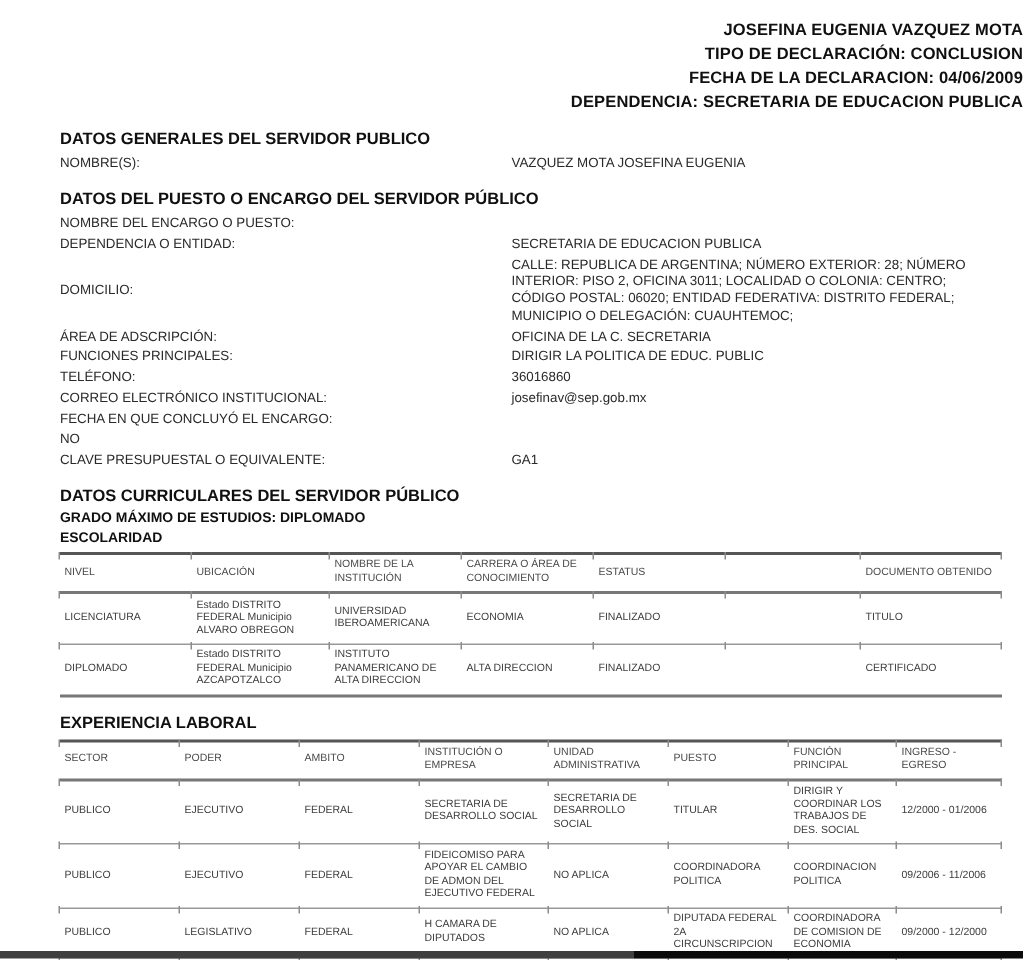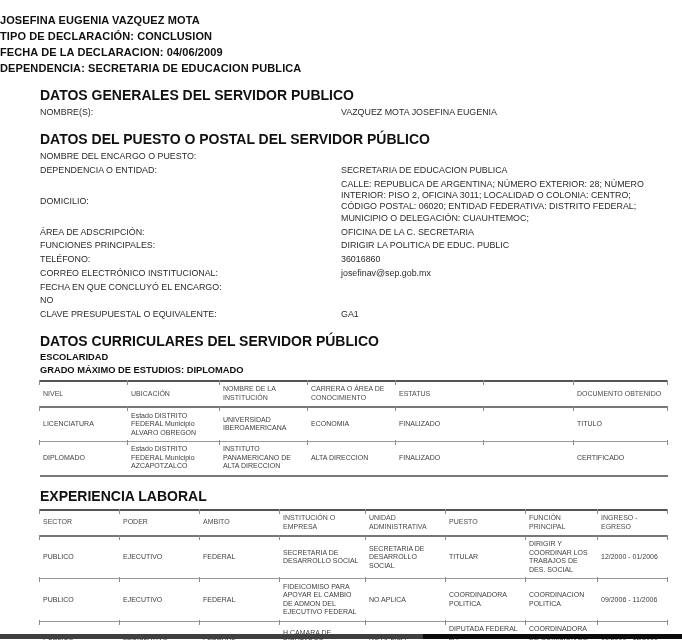--- a/index.html
+++ b/index.html
@@ -1,24 +1,24 @@
 <!DOCTYPE html>
 <html><head>
 <meta charset="utf-8">
 <style>
   html,body{margin:0;padding:0;background:#fff;}
   .page{
     position:relative;width:682px;height:640px;box-sizing:border-box;
     padding:12px 14px 0 40px;background:#fff;overflow:hidden;
     font-family:"Liberation Sans","DejaVu Sans",sans-serif;color:#2a2a2a;
   }
-  .doc-header{width:682px;margin-left:-40px;text-align:left;font-weight:700;
+  .doc-header{width:682px;margin-left:-40px;text-align:right;font-weight:700;
     font-size:11px;line-height:16px;color:#101010;letter-spacing:.1px;}
   .sec{margin-top:11px;}
-  .sec-title{font-size:14px;font-weight:700;color:#101010;margin-bottom:3px;}
+  .sec-title{font-size:11px;font-weight:700;color:#101010;margin-bottom:3px;}
   .sub-title{font-size:9.3px;font-weight:700;color:#101010;margin-top:3px;}
   .field{display:flex;align-items:center;font-size:8.9px;line-height:11.4px;padding:1.2px 0;}
   .field.center{align-items:center;}
   .lbl{width:301px;flex:0 0 301px;}
   .val{flex:1;}
   table{border-collapse:collapse;table-layout:fixed;width:628px;margin-top:5px;}
   th,td{position:relative;font-size:7px;line-height:8.6px;font-weight:400;text-align:left;
     vertical-align:middle;padding:3.5px 5px 3.5px 3px;color:#3d3d3d;word-wrap:break-word;}
   th{color:#4a4a4a;}
   thead tr{border-top:2px solid #555;border-bottom:2px solid #777;}
@@ -43,21 +43,21 @@
 
   <div class="sec">
     <div class="sec-title">DATOS GENERALES DEL SERVIDOR PUBLICO</div>
     <div class="field">
       <div class="lbl">NOMBRE(S):</div>
       <div class="val">VAZQUEZ MOTA JOSEFINA EUGENIA</div>
     </div>
   </div>
 
   <div class="sec">
-    <div class="sec-title">DATOS DEL PUESTO O POSTAL DEL SERVIDOR PÚBLICO</div>
+    <div class="sec-title">DATOS DEL PUESTO O ENCARGO DEL SERVIDOR PÚBLICO</div>
     <div class="field">
       <div class="lbl">NOMBRE DEL ENCARGO O PUESTO:</div>
     </div>
     <div class="field">
       <div class="lbl">DEPENDENCIA O ENTIDAD:</div>
       <div class="val">SECRETARIA DE EDUCACION PUBLICA</div>
     </div>
     <div class="field center">
       <div class="lbl">DOMICILIO:</div>
       <div class="val">CALLE: REPUBLICA DE ARGENTINA; NÚMERO EXTERIOR: 28; NÚMERO INTERIOR: PISO 2, OFICINA 3011; LOCALIDAD O COLONIA: CENTRO; CÓDIGO POSTAL: 06020; ENTIDAD FEDERATIVA: DISTRITO FEDERAL; MUNICIPIO O DELEGACIÓN: CUAUHTEMOC;</div>
@@ -85,22 +85,22 @@
       <div class="val">NO</div>
     </div>
     <div class="field">
       <div class="lbl">CLAVE PRESUPUESTAL O EQUIVALENTE:</div>
       <div class="val">GA1</div>
     </div>
   </div>
 
   <div class="sec">
     <div class="sec-title">DATOS CURRICULARES DEL SERVIDOR PÚBLICO</div>
+    <div class="sub-title">GRADO MÁXIMO DE ESTUDIOS: DIPLOMADO</div>
     <div class="sub-title">ESCOLARIDAD</div>
-    <div class="sub-title">GRADO MÁXIMO DE ESTUDIOS: DIPLOMADO</div>
 
     <table>
       <colgroup>
         <col style="width:88px">
           <col style="width:92px">
           <col style="width:88px">
         <col style="width:88px">
           <col style="width:88px">
           <col style="width:90px">
           <col style="width:94px">

